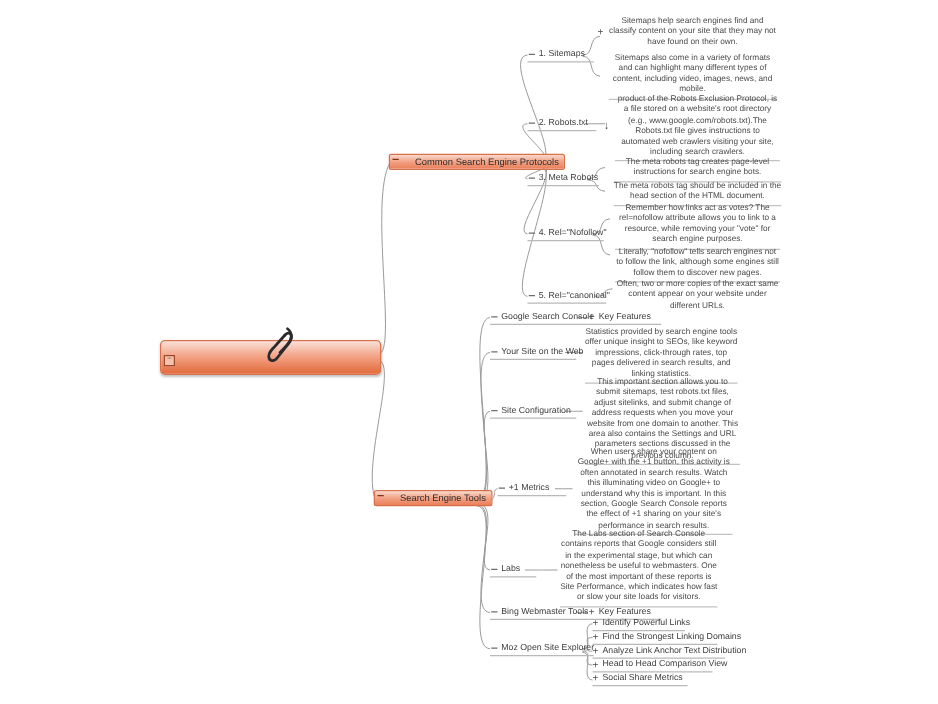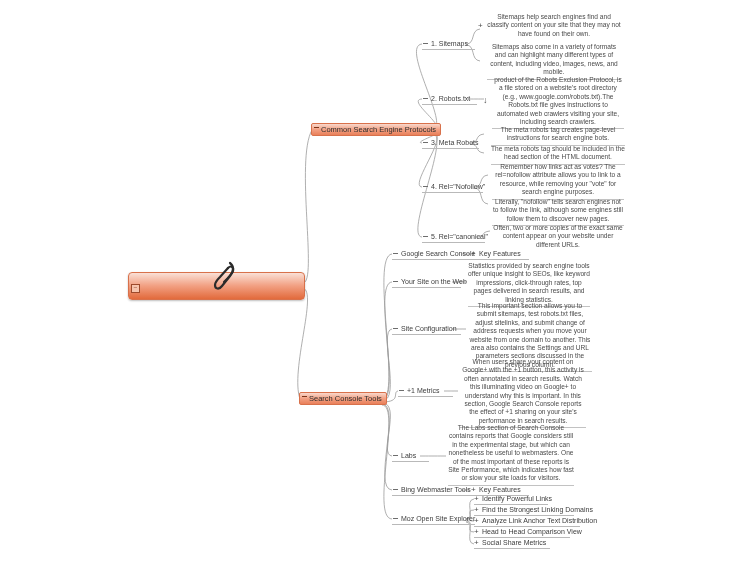--- a/index.html
+++ b/index.html
@@ -40,21 +40,21 @@
   }
 
   
   .branch{
     position:absolute;
     border:1px solid #d8714b;
     border-radius:2px;
     background:linear-gradient(180deg,#f9d8cc 0%,#f2a184 50%,#e9805a 100%);
     font-size:7.5px;
     color:#2d2d2d;
-    padding:1px 4px 1px 9px;
+    padding:1px 4px 1px 20px;
     line-height:9px;
     white-space:nowrap;
   }
   .branch .mini{
     position:absolute;left:2px;top:3px;width:5px;height:1px;background:#7d3418;
   }
 
   
   .sub{
     position:absolute;
@@ -211,21 +211,21 @@
   <div class="note" style="left:492px;top:198px;width:132px;">
     <span>Literally, "nofollow" tells search engines not to follow the link, although some engines still follow them to discover new pages.</span>
   </div>
 
   <div class="note noline" style="left:492px;top:224px;width:132px;">
     <span>Often, two or more copies of the exact same content appear on your website under different URLs.</span>
   </div>
 
   <div class="branch" style="left:299px;top:392px;">
     <span class="mini"></span>
-    <span>Search Console Tools</span>
+    <span>Search Engine Tools</span>
   </div>
 
   <div class="sub" style="left:392px;top:249px;width:70px;">
     <span class="dash"></span>
     <span>Google Search Console</span>
   </div>
   <div class="sub" style="left:471px;top:249px;width:50px;padding-left:8px;">
     <span class="plus">+</span>
     <span>Key Features</span>
   </div>

